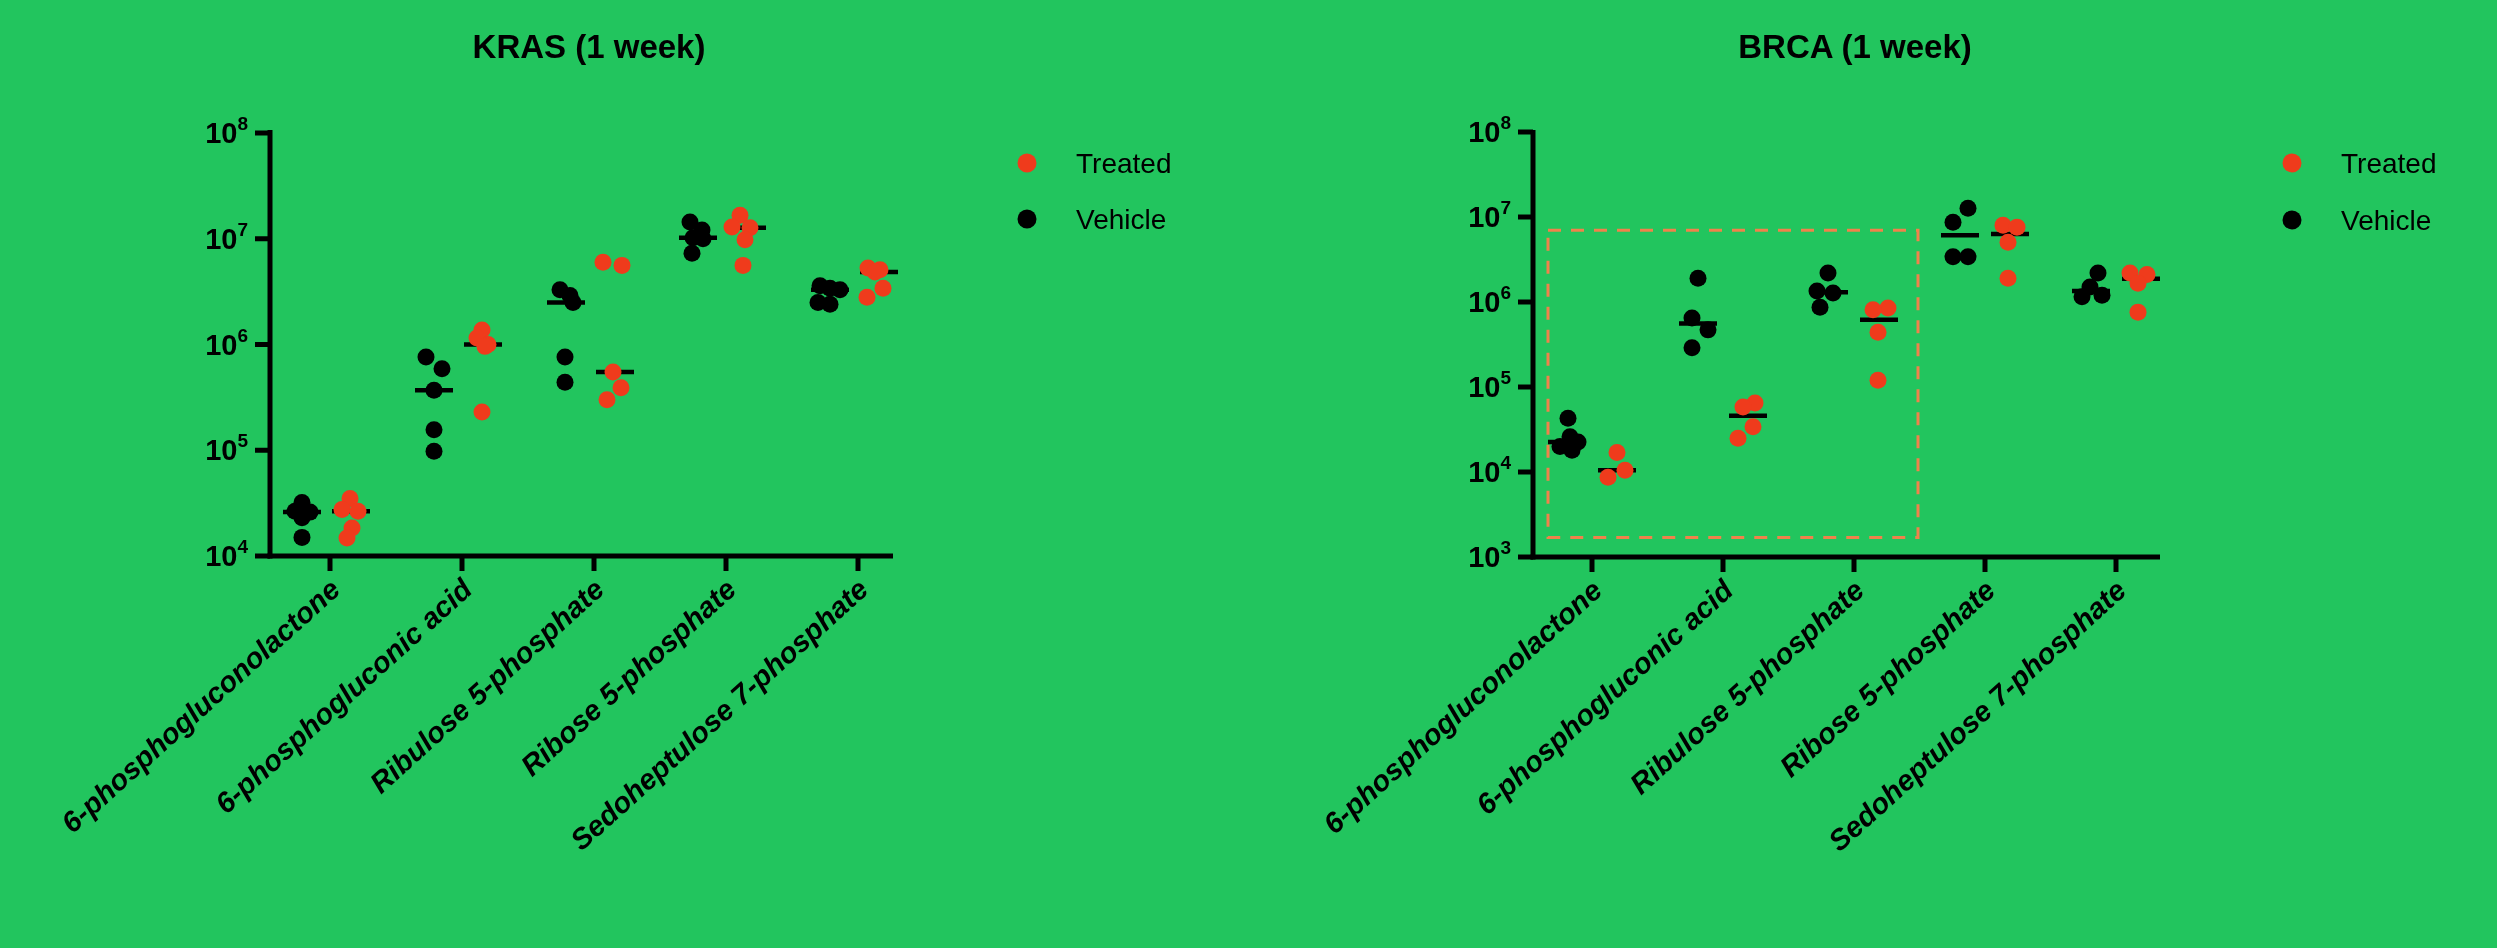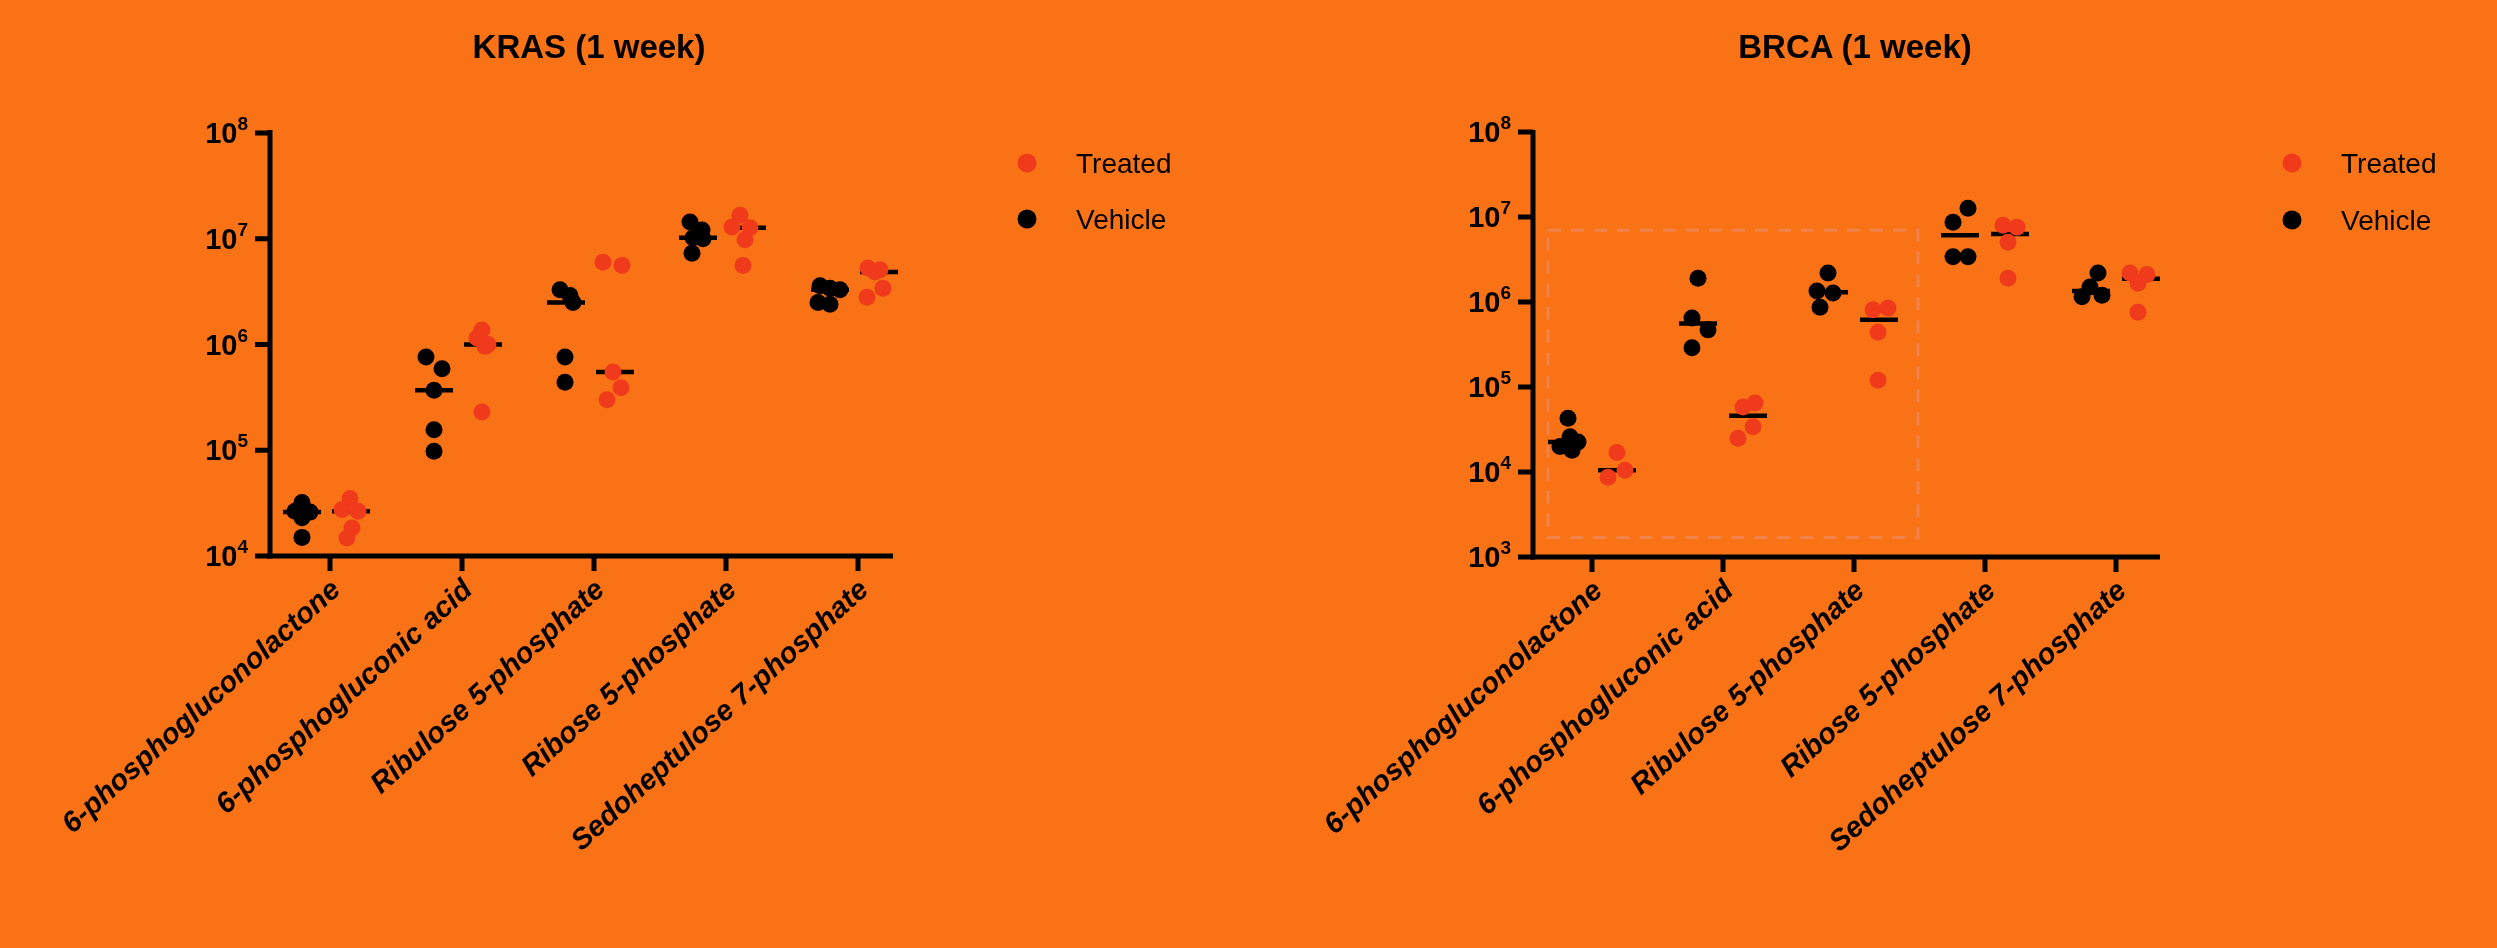--- a/index.html
+++ b/index.html
@@ -1,16 +1,16 @@
 <!DOCTYPE html>
 <html><head>
 <meta charset="utf-8">
 <style>
   html,body{margin:0;padding:0;background:#ffffff;}
-  .canvas{position:relative;width:2497px;height:948px;background:#f97316;overflow:hidden;
+  .canvas{position:relative;width:2497px;height:948px;background:#22c55e;overflow:hidden;
           font-family:"Liberation Sans",sans-serif;}
   svg{position:absolute;left:0;top:0;}
   text{font-family:"Liberation Sans",sans-serif;}
   .panel-title{font-size:33px;font-weight:bold;fill:#000;}
   .legend-label{font-size:28px;fill:#000;}
 </style>
 </head>
 <body>
 
 <div class="canvas">

